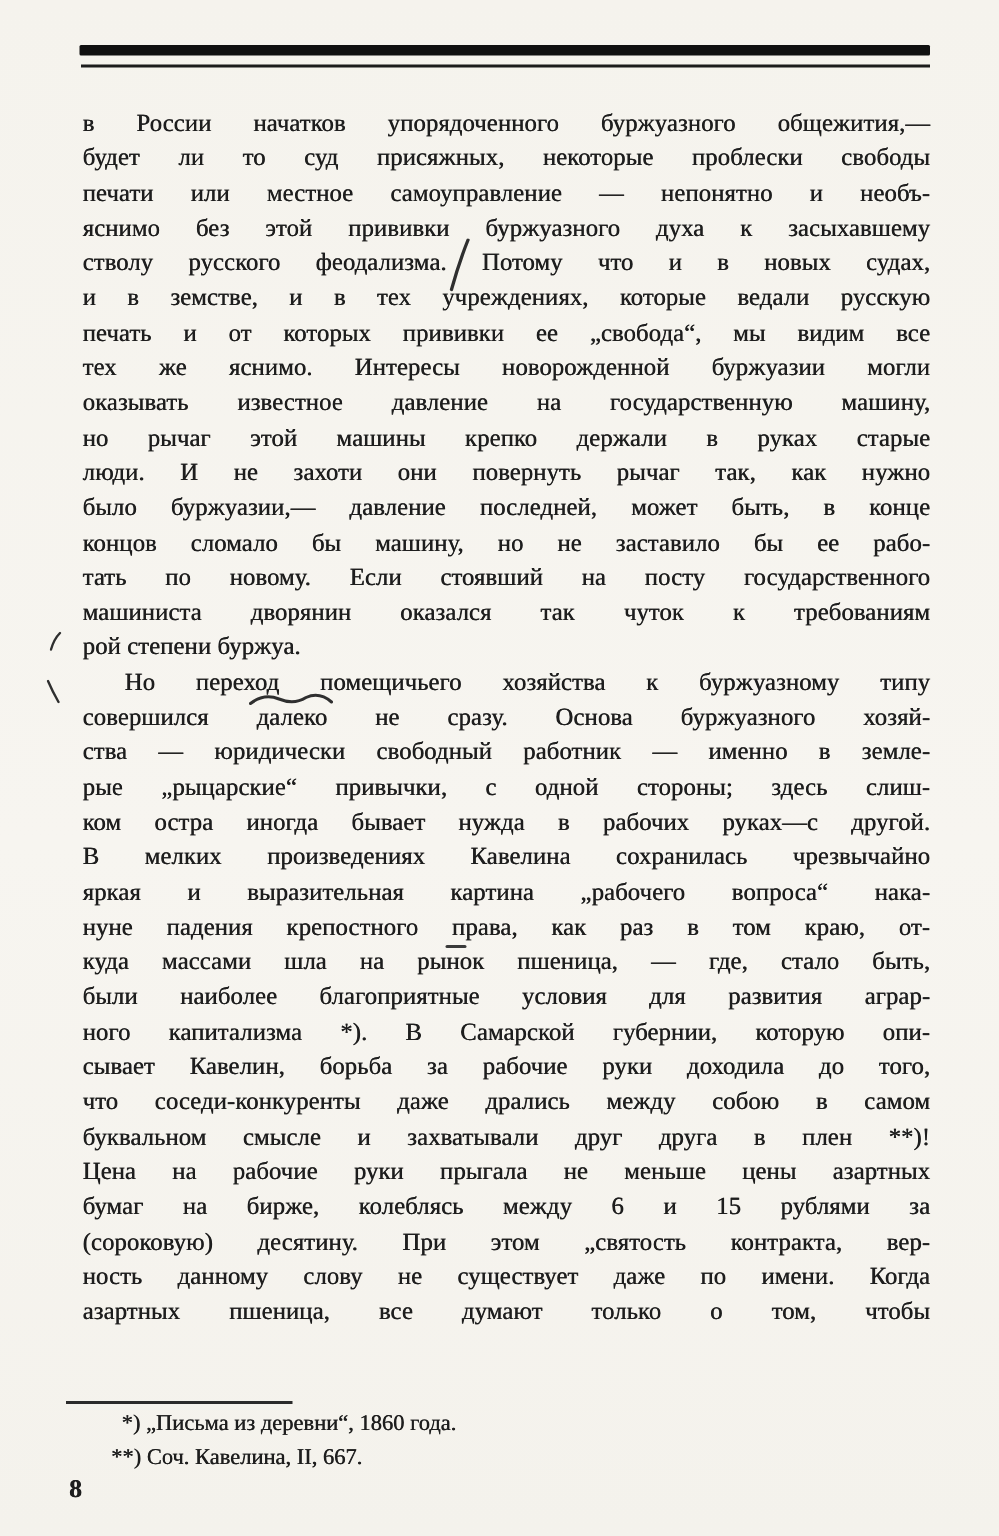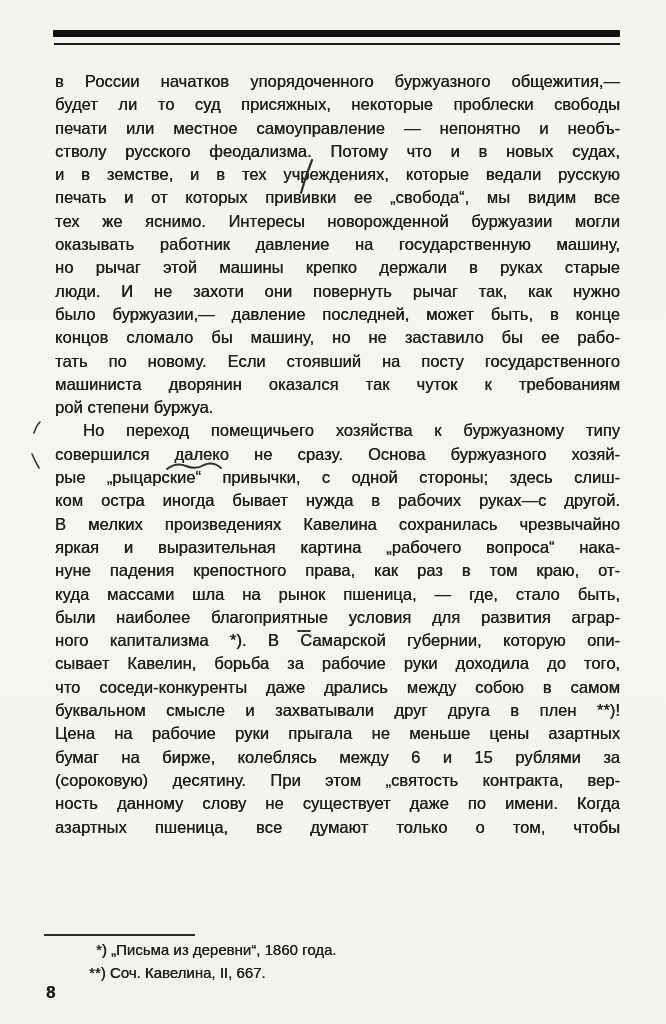--- a/index.html
+++ b/index.html
@@ -2,21 +2,21 @@
 <html><head>
 <meta charset="utf-8">
 <style>
   html, body { margin: 0; padding: 0; background: #888; }
   .page {
     position: relative;
     width: 666px;
     height: 1024px;
     background: linear-gradient(180deg, #f5f3ed 0%, #f7f5f0 55%, #f4f2ec 100%);
     overflow: hidden;
-    font-family: Liberation Sans, sans-serif;
+    font-family: Liberation Serif, serif;
   }
   .rule-thick {
     position: absolute; left: 53px; top: 30px;
     width: 567px; height: 7px; background: #101010; border-radius: 1px;
   }
   .rule-thin {
     position: absolute; left: 54px; top: 43px;
     width: 566px; height: 2px; background: #1c1c1c;
   }
   .body-text {
@@ -29,21 +29,21 @@
     text-align: justify; text-align-last: justify;
     letter-spacing: 0.05px; white-space: normal;
   }
   .line.para-end { text-align-last: left; }
   .line.indent { text-indent: 28px; }
   .fn-rule {
     position: absolute; left: 44px; top: 934px;
     width: 151px; height: 2px; background: #2b2b2b;
   }
   .footnotes {
-    position: absolute; left: 66px; top: 938px; width: 565px;
+    position: absolute; left: 51px; top: 938px; width: 565px;
     color: #1e1e1e; font-size: 15px;
     text-shadow: 0.3px 0 0 currentColor;
   }
   .fn-line { line-height: 23px; }
   .fn-line.fn-0 { padding-left: 30px; }
   .fn-line.fn-1 { padding-left: 23px; }
   .page-number {
     position: absolute; left: 46px; top: 983px;
     font-size: 17px; font-weight: bold; color: #1e1e1e;
     text-shadow: 0.3px 0 0 currentColor;
@@ -61,34 +61,36 @@
 
 <div class="page">
 
   <div class="rule-thick"></div>
   <div class="rule-thin"></div>
 
   <div class="body-text">
       <div class="line">в России начатков упорядоченного буржуазного общежития,—</div>
       <div class="line">будет ли то суд присяжных, некоторые проблески свободы</div>
       <div class="line">печати или местное самоуправление — непонятно и необъ-</div>
+      <div class="line">яснимо без этой прививки буржуазного духа к засыхавшему</div>
       <div class="line">стволу русского феодализма. Потому что и в новых судах,</div>
       <div class="line">и в земстве, и в тех учреждениях, которые ведали русскую</div>
       <div class="line">печать и от которых прививки ее „свобода“, мы видим все</div>
       <div class="line">тех же яснимо. Интересы новорожденной буржуазии могли</div>
-      <div class="line">оказывать работник давление на государственную машину,</div>
+      <div class="line">оказывать известное давление на государственную машину,</div>
       <div class="line">но рычаг этой машины крепко держали в руках старые</div>
       <div class="line">люди. И не захоти они повернуть рычаг так, как нужно</div>
       <div class="line">было буржуазии,— давление последней, может быть, в конце</div>
       <div class="line">концов сломало бы машину, но не заставило бы ее рабо-</div>
       <div class="line">тать по новому. Если стоявший на посту государственного</div>
       <div class="line">машиниста дворянин оказался так чуток к требованиям</div>
       <div class="line para-end">рой степени буржуа.</div>
       <div class="line indent">Но переход помещичьего хозяйства к буржуазному типу</div>
       <div class="line">совершился далеко не сразу. Основа буржуазного хозяй-</div>
+      <div class="line">ства — юридически свободный работник — именно в земле-</div>
       <div class="line">рые „рыцарские“ привычки, с одной стороны; здесь слиш-</div>
       <div class="line">ком остра иногда бывает нужда в рабочих руках—с другой.</div>
       <div class="line">В мелких произведениях Кавелина сохранилась чрезвычайно</div>
       <div class="line">яркая и выразительная картина „рабочего вопроса“ нака-</div>
       <div class="line">нуне падения крепостного права, как раз в том краю, от-</div>
       <div class="line">куда массами шла на рынок пшеница, — где, стало быть,</div>
       <div class="line">были наиболее благоприятные условия для развития аграр-</div>
       <div class="line">ного капитализма *). В Самарской губернии, которую опи-</div>
       <div class="line">сывает Кавелин, борьба за рабочие руки доходила до того,</div>
       <div class="line">что соседи-конкуренты даже дрались между собою в самом</div>

